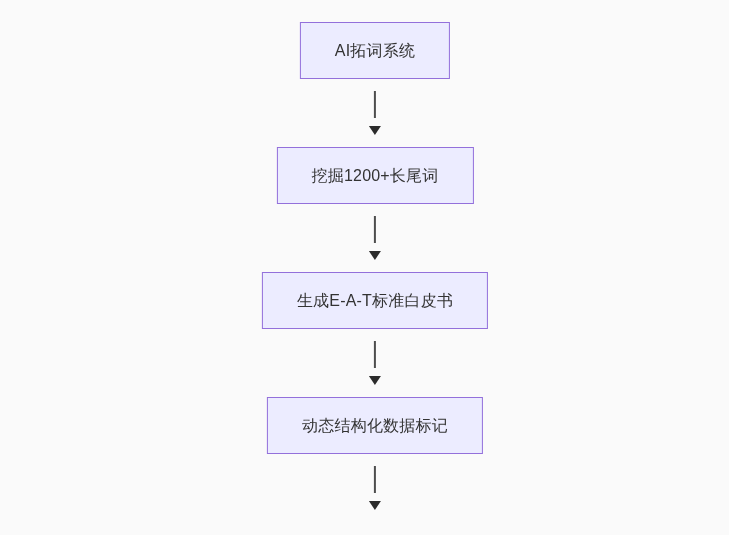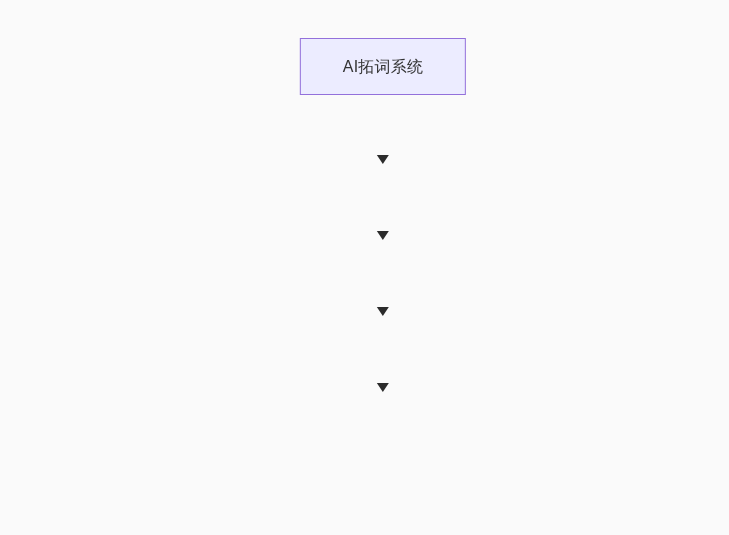--- a/index.html
+++ b/index.html
@@ -1,15 +1,15 @@
 <!DOCTYPE html>
 <html><head>
 <meta charset="utf-8">
 <style>
-  * { margin: 12px; padding: 0; box-sizing: border-box; }
+  * { margin: 4px; padding: 0; box-sizing: border-box; }
 
   html, body {
     width: 729px;
     height: 535px;
     overflow: hidden;
     background: #fafafa;
     font-family: "Liberation Sans", "DejaVu Sans", sans-serif;
   }
 
   .flowchart {
@@ -69,32 +69,41 @@
 
   <div class="flow-node">
     <span class="node-label">AI拓词系统</span>
   </div>
 
   <div class="flow-edge">
     <div class="edge-line"></div>
     <div class="edge-head"></div>
   </div>
 
+  <div class="flow-node">
+    <span class="node-label">挖掘1200+长尾词</span>
+  </div>
 
   <div class="flow-edge">
     <div class="edge-line"></div>
     <div class="edge-head"></div>
   </div>
 
+  <div class="flow-node">
+    <span class="node-label">生成E-A-T标准白皮书</span>
+  </div>
 
   <div class="flow-edge">
     <div class="edge-line"></div>
     <div class="edge-head"></div>
   </div>
 
+  <div class="flow-node">
+    <span class="node-label">动态结构化数据标记</span>
+  </div>
 
   <div class="flow-edge">
     <div class="edge-line"></div>
     <div class="edge-head"></div>
   </div>
 
 
 </div>
 
 </body></html>

